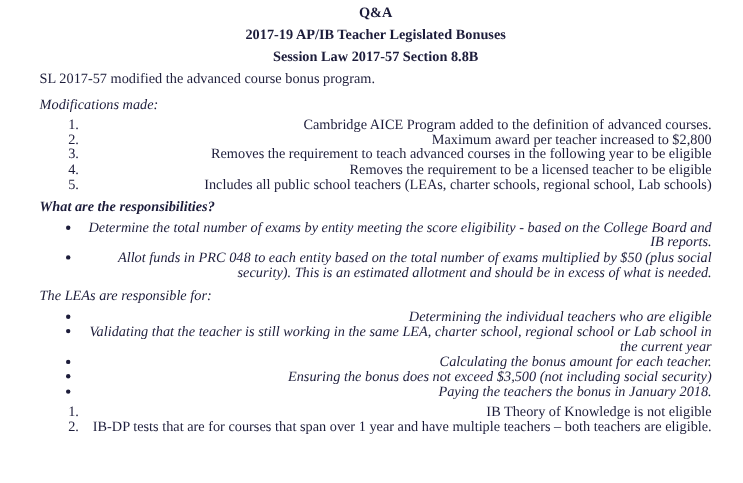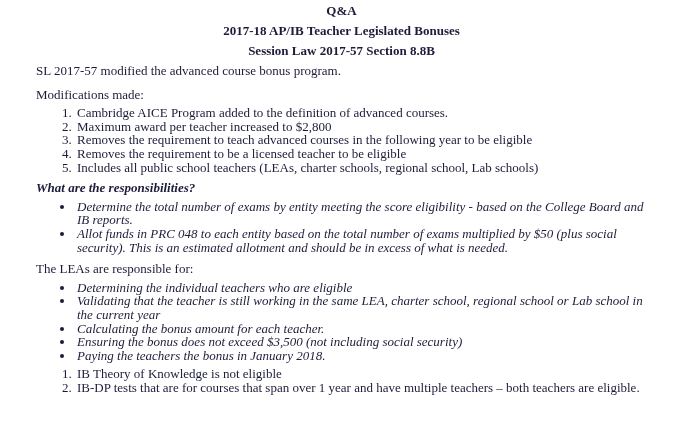--- a/index.html
+++ b/index.html
@@ -19,47 +19,48 @@
     line-height: 13.6px;
   }
   .title-line {
     text-align: center;
     font-weight: bold;
     font-size: 13px;
     line-height: 13px;
     margin-bottom: 7px;
   }
   .para { margin-top: 5px; }
-  .label { margin-top: 10px; }
+  .label { margin-top: 10px; font-style: italic; }
   .section-q {
     font-weight: bold;
     font-style: italic;
     margin-top: 7px;
   }
   ol.doc-list, ul.doc-list {
     margin-top: 5px;
     padding-left: 39px;
+    text-align: right;
   }
   ol.doc-list li, ul.doc-list li {
     line-height: 13.6px;
     padding-left: 2px;
   }
   ul.doc-list { list-style-type: disc; }
   .bullets { margin-top: 9px; font-style: italic; }
   .tight { margin-top: 0; }
   .mt6 { margin-top: 6px; }
   .mt8 { margin-top: 8px; }
 </style>
 </head>
 <body>
 
 <div class="page">
 
   <div class="title-line">Q&amp;A</div>
-  <div class="title-line">2017-18 AP/IB Teacher Legislated Bonuses</div>
+  <div class="title-line">2017-19 AP/IB Teacher Legislated Bonuses</div>
   <div class="title-line">Session Law 2017-57 Section 8.8B</div>
 
   <p class="para">SL 2017-57 modified the advanced course bonus program.</p>
 
   <p class="label">Modifications made:</p>
 
   <ol class="doc-list">
       <li>Cambridge AICE Program added to the definition of advanced courses.</li>
       <li>Maximum award per teacher increased to $2,800</li>
       <li>Removes the requirement to teach advanced courses in the following year to be eligible</li>

